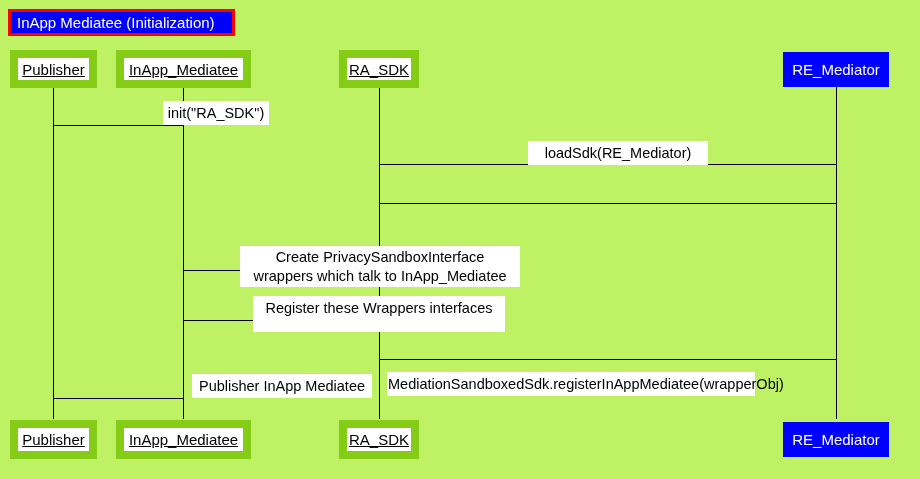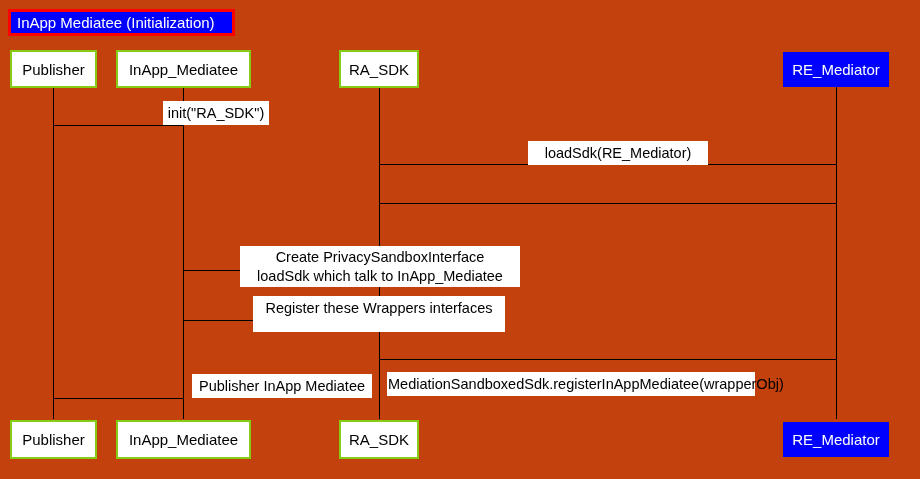--- a/index.html
+++ b/index.html
@@ -13,21 +13,21 @@
     position: relative;
     overflow: hidden;
     font-family: "Liberation Sans", sans-serif;
   }
   #diagram {
     position: absolute;
     left: 0;
     top: 0;
     width: 920px;
     height: 479px;
-    background: #c2410c;
+    background: #bef264;
   }
 
   
   .title-box {
     position: absolute;
     box-sizing: border-box;
     background: #0000ff;
     border: 3px solid #ff0000;
     color: #ffffff;
     font-size: 15px;
@@ -44,22 +44,23 @@
     box-sizing: border-box;
     display: flex;
     align-items: center;
     justify-content: center;
     white-space: nowrap;
     font-size: 15px;
     line-height: 1;
   }
   .participant.plain {
     background: #ffffff;
-    border: 2px solid #84cc16;
+    border: 8px solid #84cc16;
     color: #000000;
+    text-decoration: underline;
   }
   .participant.accent {
     background: #0000ff;
     border: none;
     color: #ffffff;
     text-align: right;
   }
 
   
   .lifeline {
@@ -137,21 +138,21 @@
     <span>init("RA_SDK")</span>
   </div>
 
   <div class="msg-label" style="left:528px; top:141px; width:180px; height:24px;">
     <span>loadSdk(RE_Mediator)</span>
   </div>
 
 
   <div class="msg-label multiline" style="left:240px; top:246px; width:280px; height:41px;">
     <span class="ln">Create PrivacySandboxInterface</span>
-    <span class="ln">loadSdk which talk to InApp_Mediatee</span>
+    <span class="ln">wrappers which talk to InApp_Mediatee</span>
   </div>
 
   <div class="msg-label" style="left:253px; top:296px; width:252px; height:36px;">
     <span>Register these Wrappers interfaces</span>
   </div>
 
   <div class="msg-label" style="left:387px; top:336px; width:368px; height:24px;margin-top:36px;">
     <span>MediationSandboxedSdk.registerInAppMediatee(wrapperObj)</span>
   </div>
 

